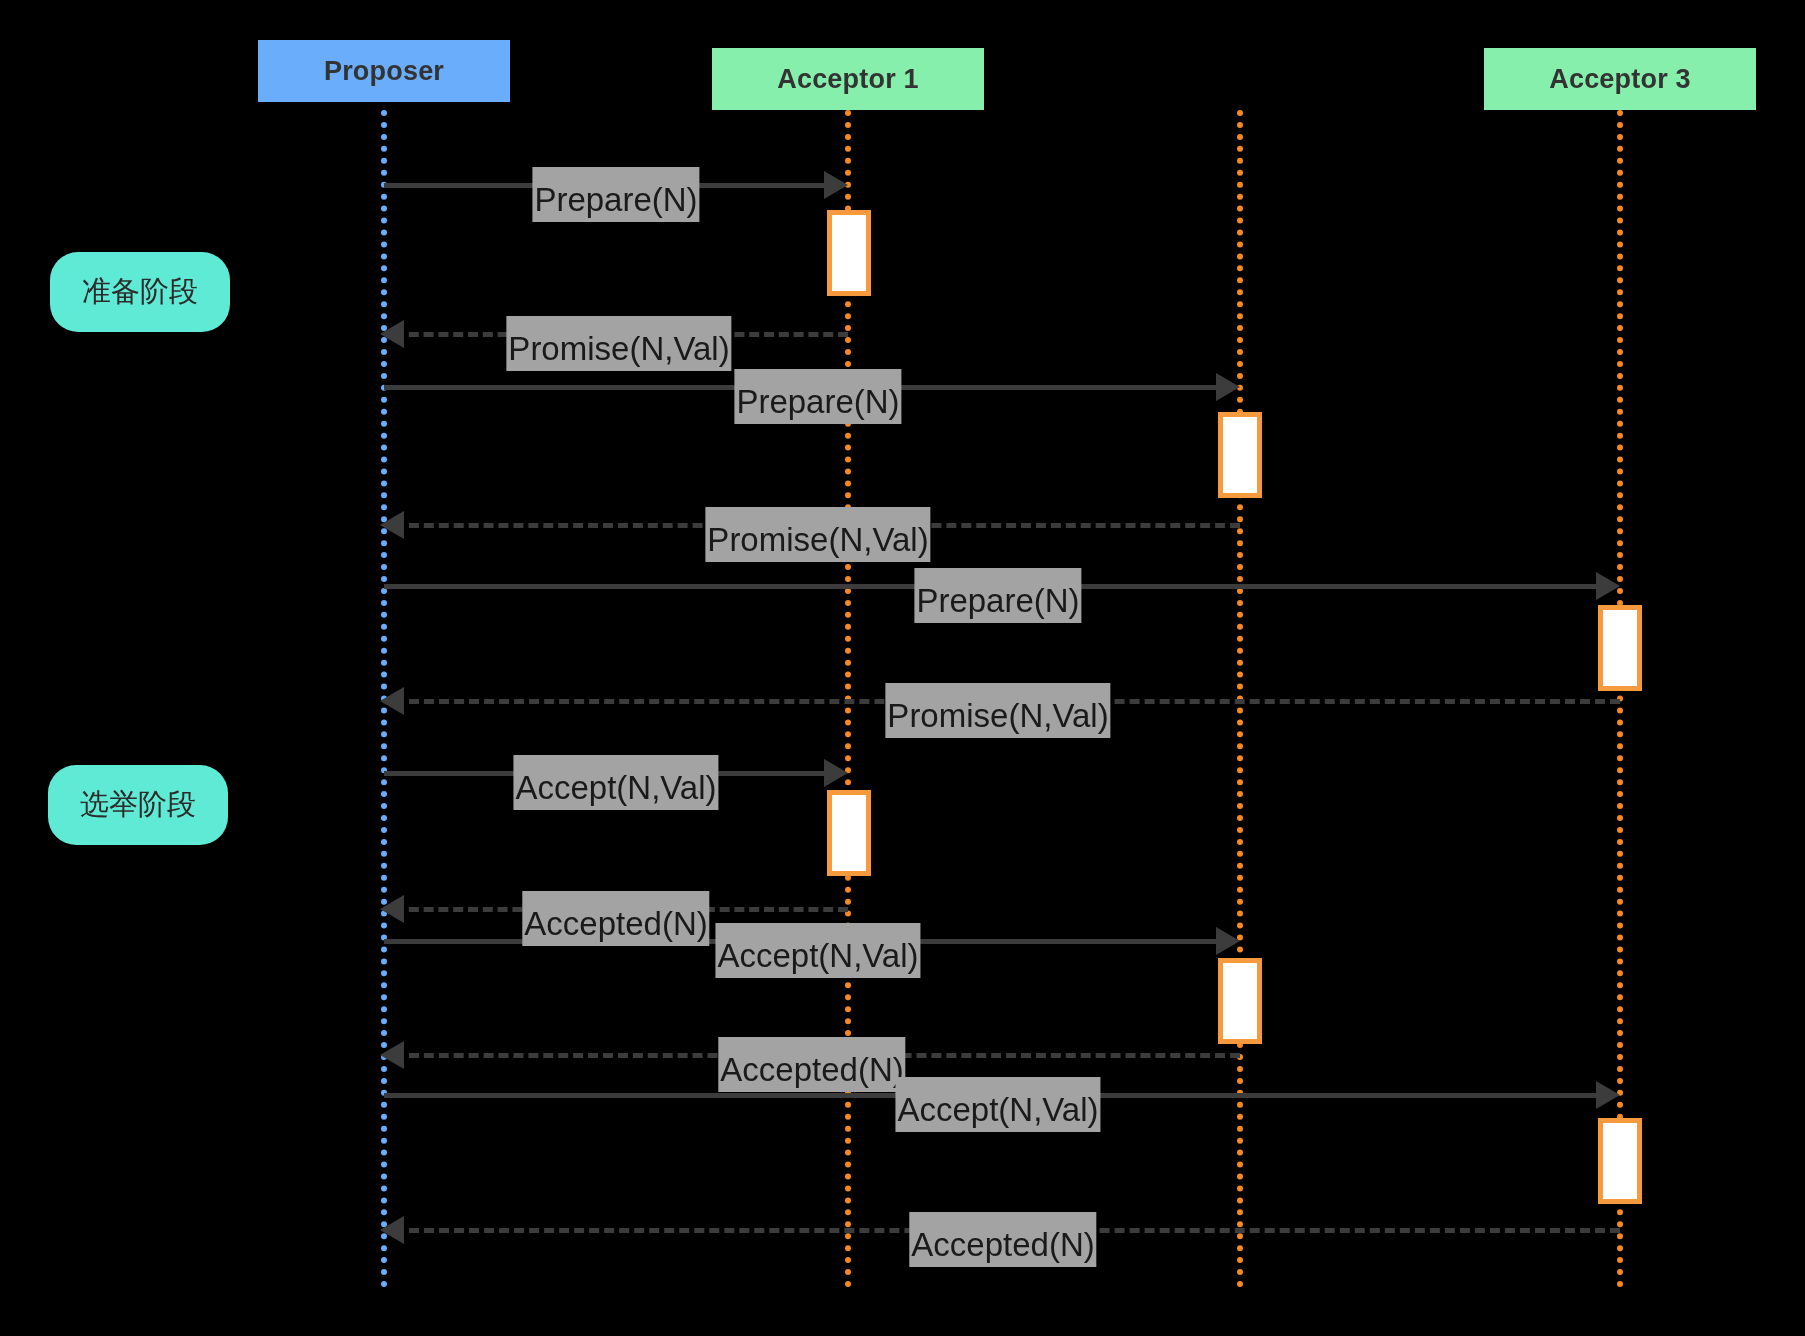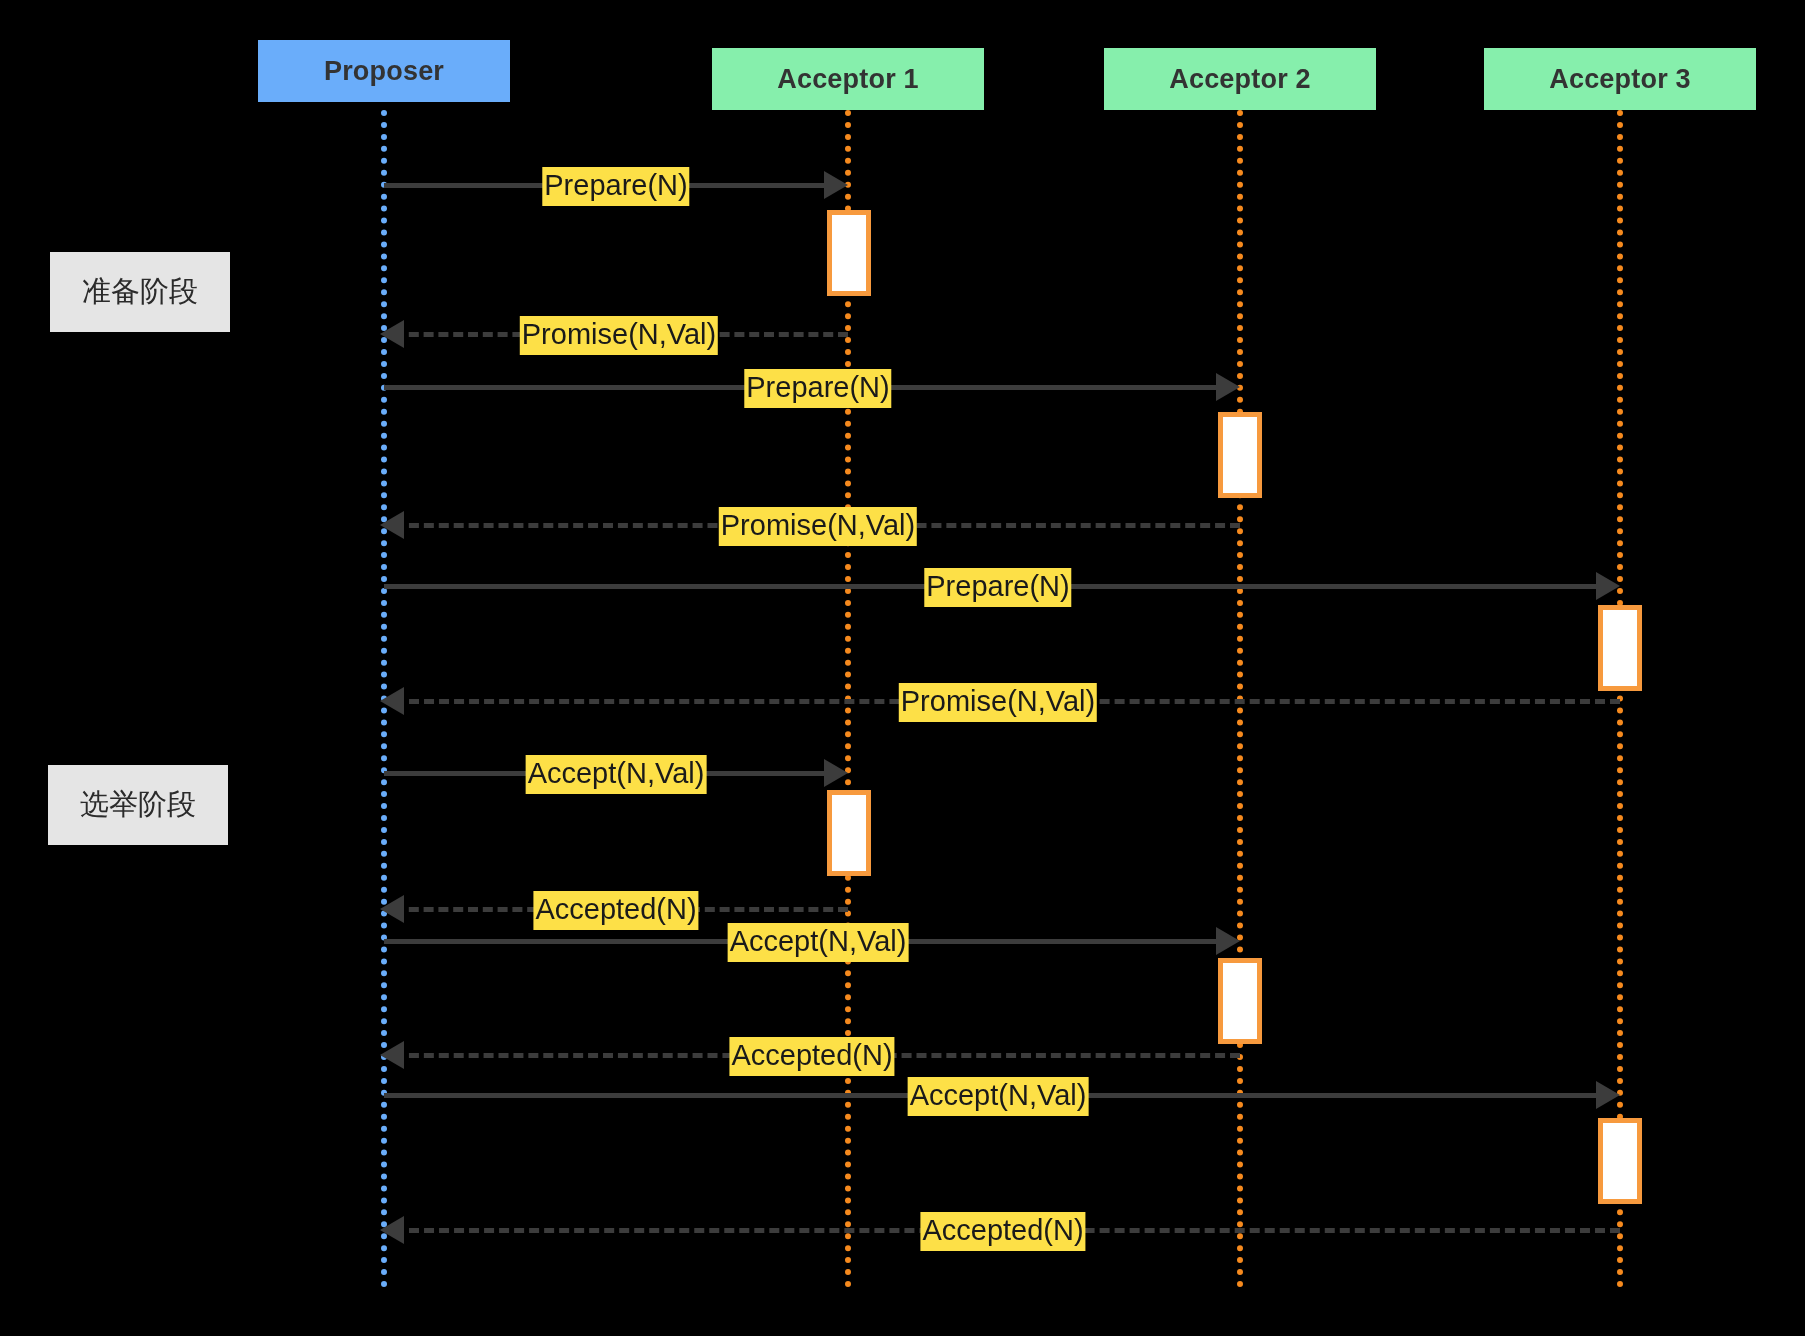--- a/index.html
+++ b/index.html
@@ -64,55 +64,55 @@
     width: 0;
     height: 0;
     border-top: 14px solid transparent;
     border-bottom: 14px solid transparent;
   }
   .arrowhead.right { border-left: 24px solid #3C3C3C; }
   .arrowhead.left  { border-right: 24px solid #3C3C3C; }
 
   .msg-label {
     position: absolute;
-    background: #fde047;
+    background: #a3a3a3;
     color: #1A1A1A;
-    font-size: 29px;
+    font-size: 33px;
     line-height: 1.0;
-    padding: 4px 2px 6px 2px;
+    padding: 16px 2px 6px 2px;
     white-space: nowrap;
     transform: translateX(-50%);
     font-family: "Liberation Sans", "DejaVu Sans", sans-serif;
   }
 
   
   .note {
     position: absolute;
     box-sizing: border-box;
-    background: #e5e5e5;
+    background: #5eead4;
     display: flex;
     align-items: center;
     justify-content: center;
     font-size: 29px;
     font-weight: normal;
     color: #2B2B2B;
     font-family: "Liberation Sans", "DejaVu Sans", sans-serif;
+    border-radius: 28px;
   }
 </style>
 </head>
 <body>
 
 <div id="canvas">
     <div class="lifeline blue" style="left: 381px; top: 110px; height: 1178px;"></div>
     <div class="lifeline orange" style="left: 845px; top: 110px; height: 1178px;"></div>
     <div class="lifeline orange" style="left: 1237px; top: 110px; height: 1178px;"></div>
     <div class="lifeline orange" style="left: 1617px; top: 110px; height: 1178px;"></div>
     <div class="participant proposer" style="left: 258px; top: 40px; width: 252px; height: 62px;">Proposer</div>
     <div class="participant acceptor" style="left: 712px; top: 48px; width: 272px; height: 62px;">Acceptor 1</div>
-    <div class="participant acceptor" style="left: 1104px; top: 48px; width: 272px; height: 62px;">Acceptor 2</div>
     <div class="participant acceptor" style="left: 1484px; top: 48px; width: 272px; height: 62px;">Acceptor 3</div>
     <div class="msg solid" style="left: 384px; top: 183px; width: 454px;"></div>
     <div class="arrowhead right" style="top: 171px; left: 824px;"></div>
     <div class="msg dashed" style="left: 394px; top: 332px; width: 454px;"></div>
     <div class="arrowhead left" style="top: 320px; left: 380px;"></div>
     <div class="msg solid" style="left: 384px; top: 385px; width: 846px;"></div>
     <div class="arrowhead right" style="top: 373px; left: 1216px;"></div>
     <div class="msg dashed" style="left: 394px; top: 523px; width: 846px;"></div>
     <div class="arrowhead left" style="top: 511px; left: 380px;"></div>
     <div class="msg solid" style="left: 384px; top: 584px; width: 1226px;"></div>

